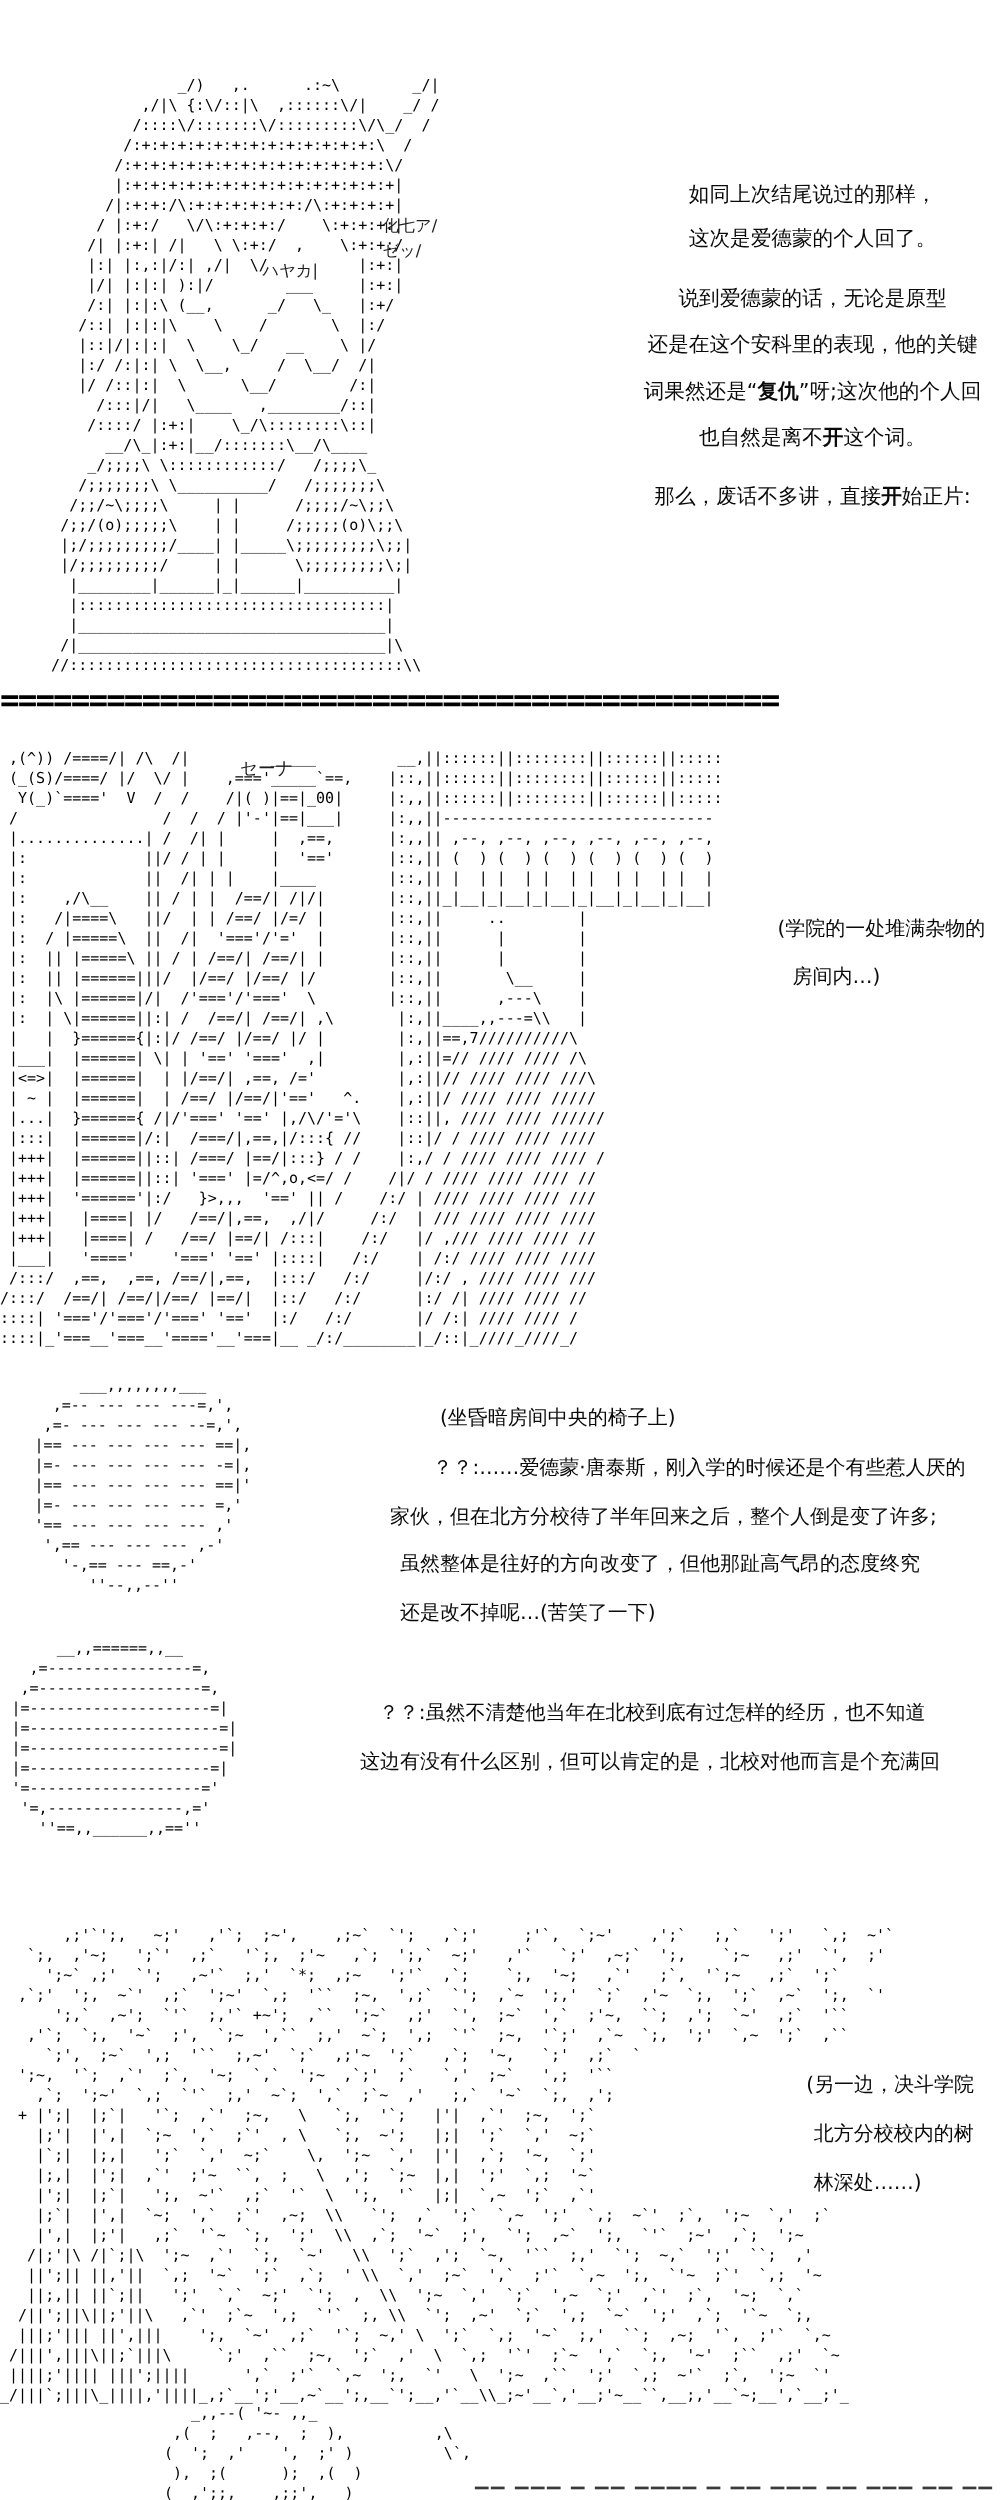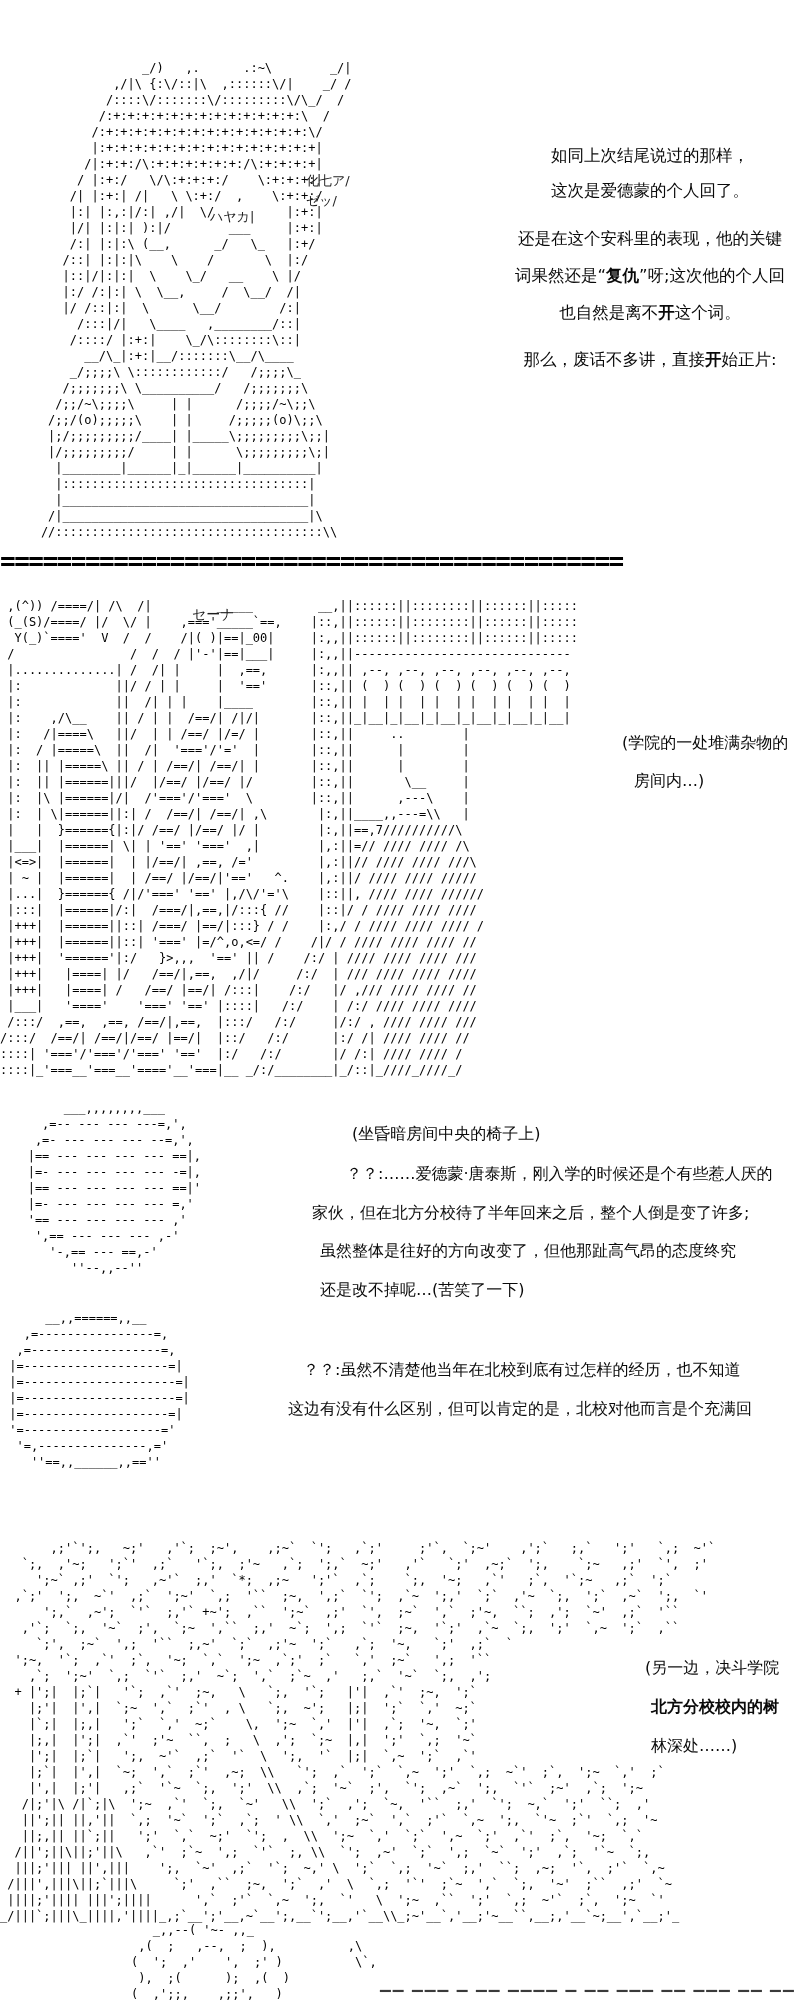--- a/index.html
+++ b/index.html
@@ -58,20 +58,21 @@
      /|__________________________________|\
     //:::::::::::::::::::::::::::::::::::::\\</pre>
   <span class="kana" style="left:306px;top:172px;">化七ア/</span>
   <span class="kana" style="left:306px;top:192px;">ゼッ/</span>
   <span class="kana" style="left:210px;top:208px;">ハヤカ|</span>
 
   <div class="intro">
     <div class="il"><span>如同上次结尾说过的那样，</span></div>
     <div class="il"><span>这次是爱德蒙的个人回了。</span></div>
     <div class="gap12"></div>
+    <div class="il2"><span>说到爱德蒙的话，无论是原型</span></div>
     <div class="il2"><span>还是在这个安科里的表现，他的关键</span></div>
     <div class="il2"><span>词果然还是“</span><b>复仇</b><span>”呀;这次他的个人回</span></div>
     <div class="il2"><span>也自然是离不</span><b>开</b><span>这个词。</span></div>
     <div class="gap10"></div>
     <div class="il2"><span>那么，废话不多讲，直接</span><b>开</b><span>始正片:</span></div>
   </div>
 
   <div class="sep">============================================</div>
 
   <pre class="art" style="left:0px;top:598px;"> ,(^)) /====/| /\  /|         _____         __,||::::::||::::::::||::::::||:::::
@@ -163,21 +164,21 @@
    ||';|| ||,'||  `,;  '~`  ';`  ,`;  ' \\  `,'  ;~`  ',`  ;'`  `,~  ';,  `'~  ;`'  `,;  '~
    ||;,|| ||`;||   ';'  `,`  ~;'  `';  ,  \\  ';~  `,'  `;`  ',~  `;'  ,`'  ;`,  '~;  `,`
   /||';||\||;'||\   ,`'  ;`~  ',;  `'`  ;, \\  `';  ,~'  `;`  ',;  `~`  ';'  ,`;  '`~  `;,
   |||;'||| ||',|||    ';,  `~'  ,;`  '`;  ~,' \  ';`  `,;  '~`  ;,'  ``;  ,~;  '`,  ;'`  `,~
  /|||',|||\||;`|||\     `;'  ,``  ;~,  ';`  ,'  \  `,;  '`'  ;`~  ',`  `;,  '~'  ;``  ,;'  `~
  ||||;'|||| |||';||||      ',`  ;'`  `,~  ';,  `'   \  ';~  ,``  ';'  `,;  ~'`  ;`,  ';~  `'
 _/|||`;|||\_||||,'||||_,;`__';'__,~`__';,__`';__,'`__\\_;~'__`,'__;'~__``,__;,'__`~;__',`__;'_</pre>
 
   <div class="cn fcap" style="left:645px;top:1648px;">
     <div>(另一边，决斗学院</div>
-    <div style="padding-left:6px;font-weight:bold;">北方分校校内的树</div>
+    <div style="padding-left:6px;">北方分校校内的树</div>
     <div style="padding-left:6px;">林深处……)</div>
   </div>
 
   <pre class="art" style="left:95px;top:1922px;">        _,,--( '~- ,,_
       ,(  ;   ,--,  ;  ),          ,\
      (  ';  ,'    ',  ;' )          \`,
       ),  ;(      );  ,(  )
      (__,';;,____,;;',___)</pre>
 
   <div class="clip-row">▔▔ ▔▔▔  ▔ ▔▔  ▔▔▔▔ ▔  ▔▔ ▔▔▔  ▔▔  ▔▔▔ ▔▔ ▔▔</div>

